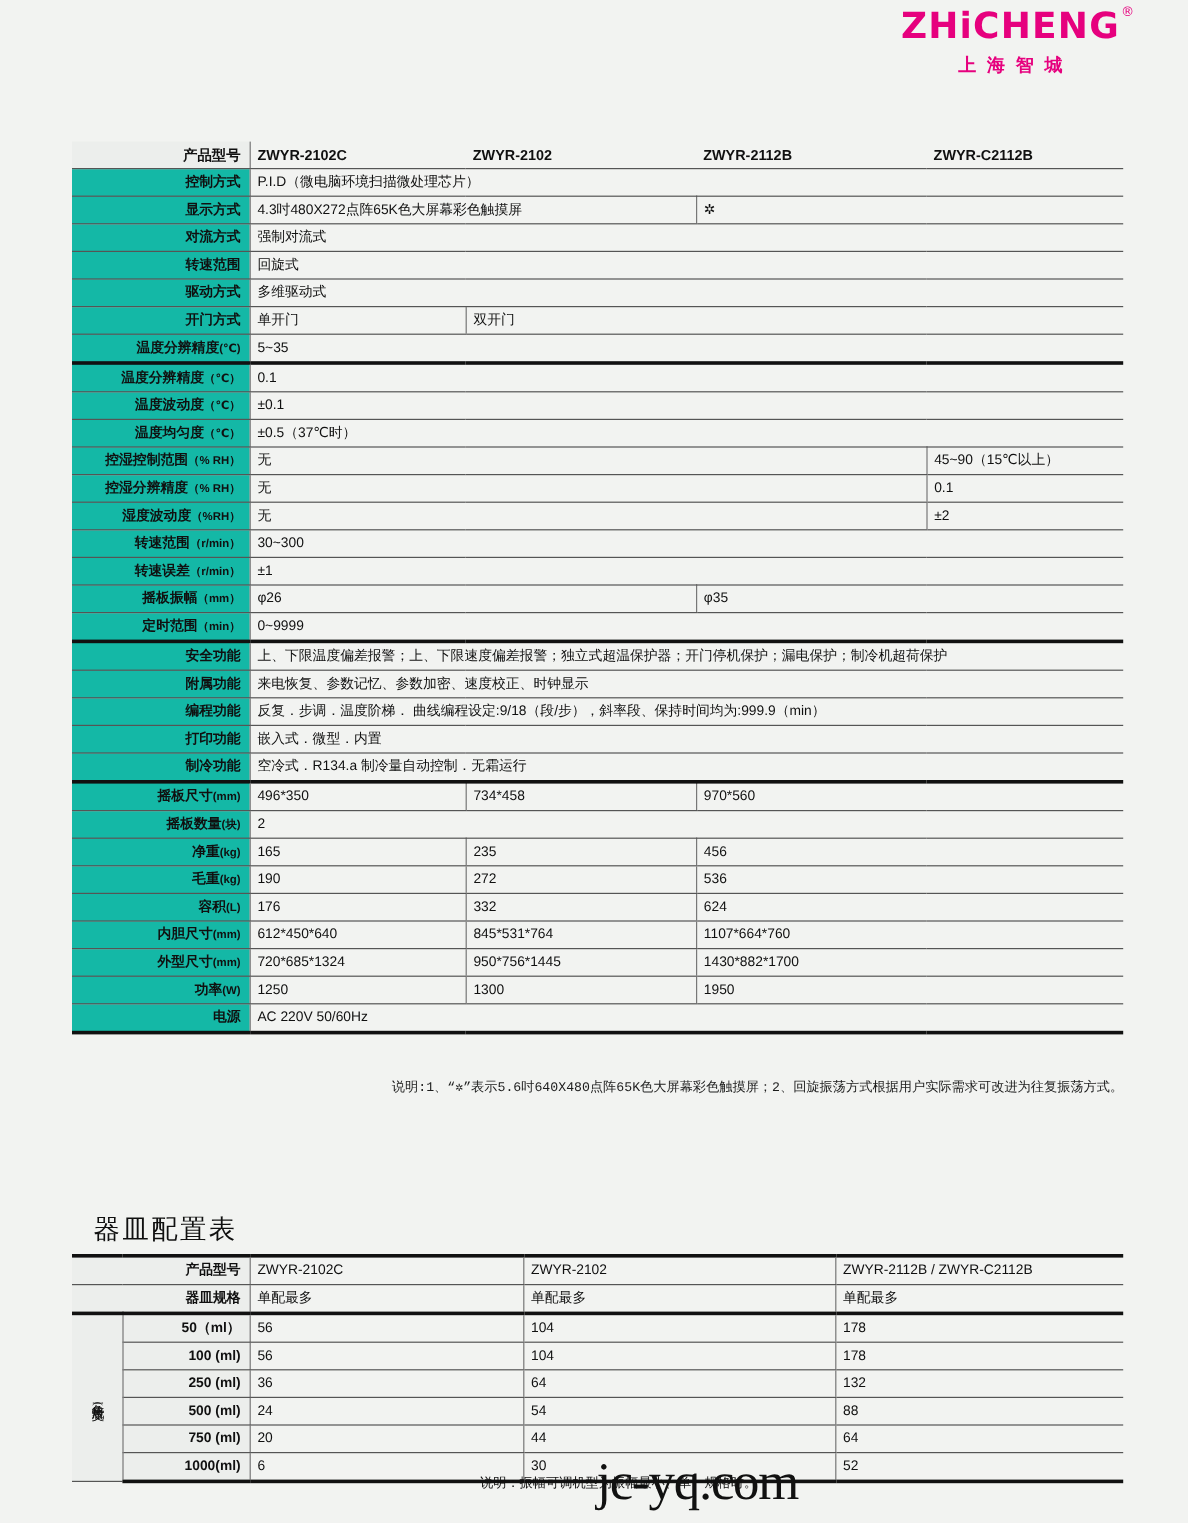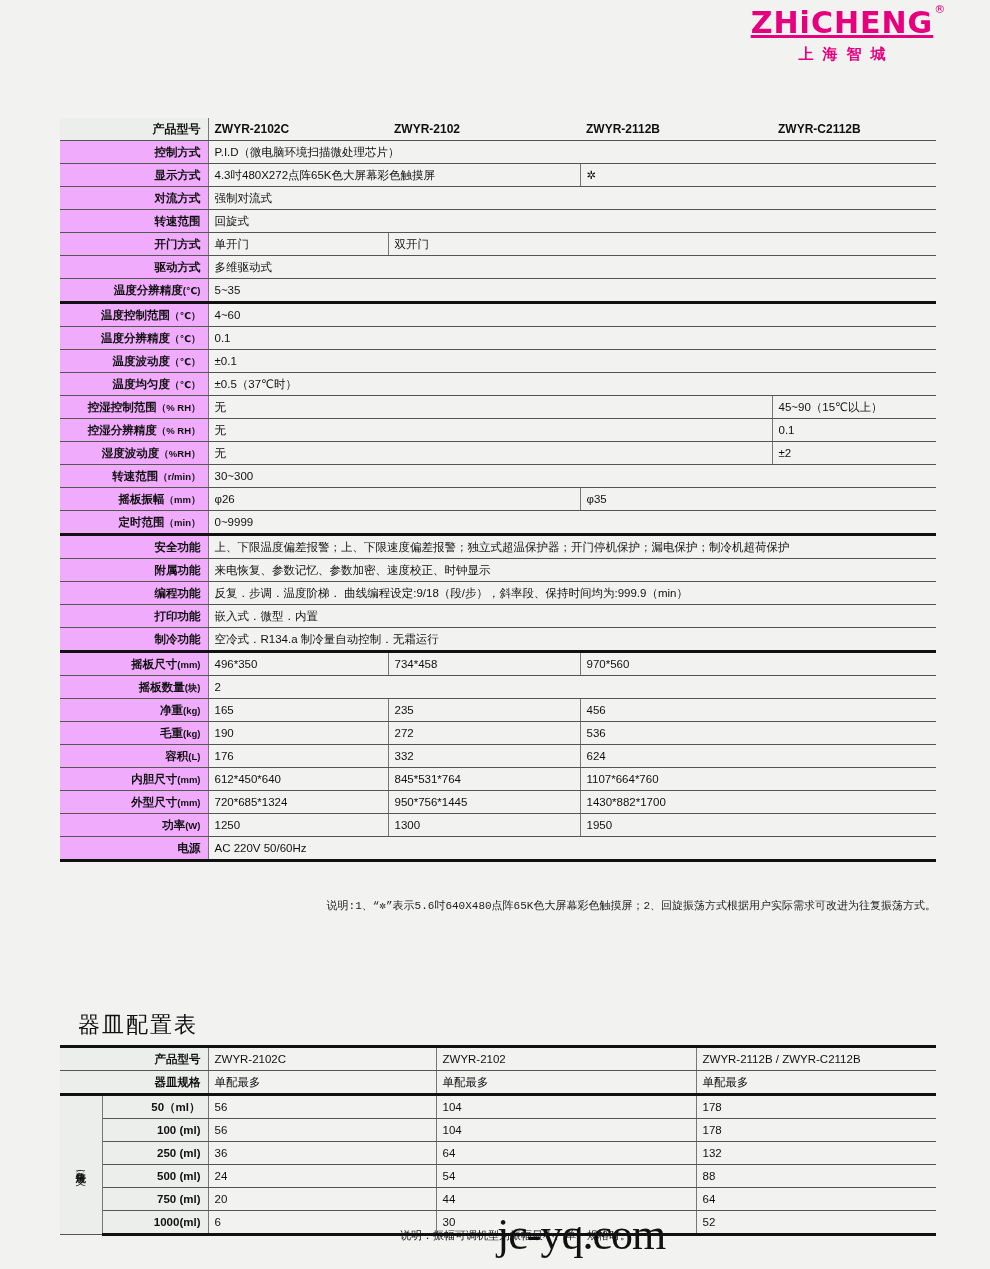--- a/index.html
+++ b/index.html
@@ -26,21 +26,20 @@
   }
   .logo-word {
     font-family: "DejaVu Sans", sans-serif;
     font-weight: bold;
     font-size: 30px;
     letter-spacing: 1px;
     color: #e6007e;
     line-height: 1;
     position: relative;
     display: inline-block;
-    text-decoration: underline;
   }
   .logo-reg {
     position: absolute;
     top: -4px;
     right: -13px;
     font-size: 11px;
     color: #e6007e;
     font-weight: normal;
   }
   .logo-cn {
@@ -70,21 +69,21 @@
     vertical-align: middle;
     height: 16px;
     line-height: 15px;
     border-bottom: 1px solid #555;
   }
   .lbl {
     width: 148px;
     text-align: right;
     font-weight: bold;
     font-size: 11.5px;
-    background: #f0abfc;
+    background: #14b8a6;
     padding-right: 7px !important;
     border-right: 1px solid #777;
     white-space: nowrap;
   }
   .lbl .unit { font-size: 9.5px; font-weight: bold; }
   .vsep { border-left: 1px solid #777; }
   .hdr td {
     border-bottom: 3px solid #111;
     font-weight: bold;
     font-size: 12px;
@@ -217,37 +216,33 @@
         </tr>
         <tr>
           <td class="lbl"><span>对流方式</span></td>
           <td colspan="4">强制对流式</td>
         </tr>
         <tr>
           <td class="lbl"><span>转速范围</span></td>
           <td colspan="4">回旋式</td>
         </tr>
         <tr>
+          <td class="lbl"><span>驱动方式</span></td>
+          <td colspan="4">多维驱动式</td>
+        </tr>
+        <tr>
           <td class="lbl"><span>开门方式</span></td>
           <td colspan="1">单开门</td>
           <td class="vsep" colspan="3">双开门</td>
         </tr>
-        <tr>
-          <td class="lbl"><span>驱动方式</span></td>
-          <td colspan="4">多维驱动式</td>
-        </tr>
         <tr class="thick-bot">
           <td class="lbl"><span>温度分辨精度</span><span class="unit">(℃)</span></td>
           <td colspan="4">5~35</td>
         </tr>
         <tr>
-          <td class="lbl"><span>温度控制范围</span><span class="unit">（℃）</span></td>
-          <td colspan="4">4~60</td>
-        </tr>
-        <tr>
           <td class="lbl"><span>温度分辨精度</span><span class="unit">（℃）</span></td>
           <td colspan="4">0.1</td>
         </tr>
         <tr>
           <td class="lbl"><span>温度波动度</span><span class="unit">（℃）</span></td>
           <td colspan="4">±0.1</td>
         </tr>
         <tr>
           <td class="lbl"><span>温度均匀度</span><span class="unit">（℃）</span></td>
           <td colspan="4">±0.5（37℃时）</td>
@@ -263,20 +258,24 @@
           <td class="vsep" colspan="1">0.1</td>
         </tr>
         <tr>
           <td class="lbl"><span>湿度波动度</span><span class="unit">（%RH）</span></td>
           <td colspan="3">无</td>
           <td class="vsep" colspan="1">±2</td>
         </tr>
         <tr>
           <td class="lbl"><span>转速范围</span><span class="unit">（r/min）</span></td>
           <td colspan="4">30~300</td>
+        </tr>
+        <tr>
+          <td class="lbl"><span>转速误差</span><span class="unit">（r/min）</span></td>
+          <td colspan="4">±1</td>
         </tr>
         <tr>
           <td class="lbl"><span>摇板振幅</span><span class="unit">（mm）</span></td>
           <td colspan="2">φ26</td>
           <td class="vsep" colspan="2">φ35</td>
         </tr>
         <tr class="thick-bot">
           <td class="lbl"><span>定时范围</span><span class="unit">（min）</span></td>
           <td colspan="4">0~9999</td>
         </tr>

